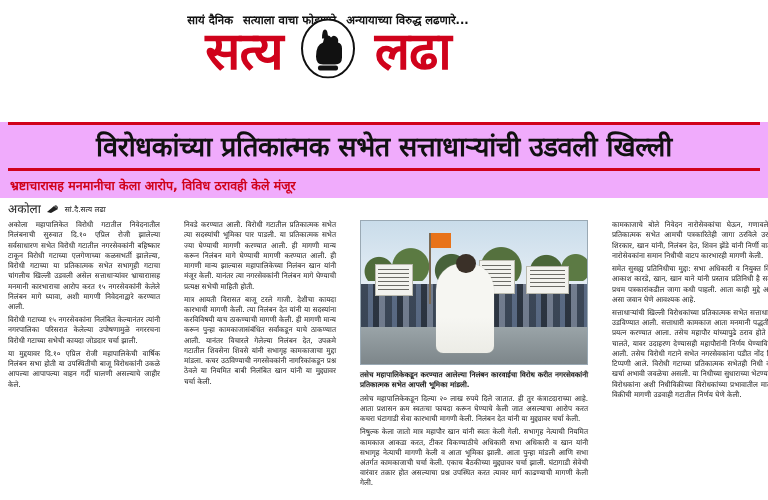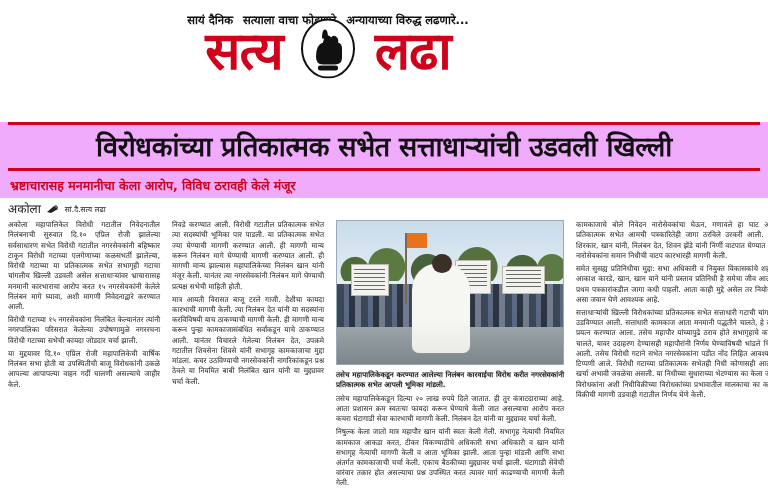--- a/index.html
+++ b/index.html
@@ -115,21 +115,21 @@
     margin-bottom: 3px;
     width: 152px;
   }
   .byline-left { font-size: 12px; }
   .byline-pen { width: 12px; height: 8px; }
   .byline-right { font-size: 7.5px; }
 
   .cols {
     display: grid;
     grid-template-columns: 152px 152px 228px 224px;
-    gap: 12px;
+    gap: 24px;
     position: relative;
   }
   .col {
     position: relative;
   }
   .col p {
     margin: 0 0 3px 0;
     font-size: 7.2px;
     line-height: 1.42;
     text-align: justify;

